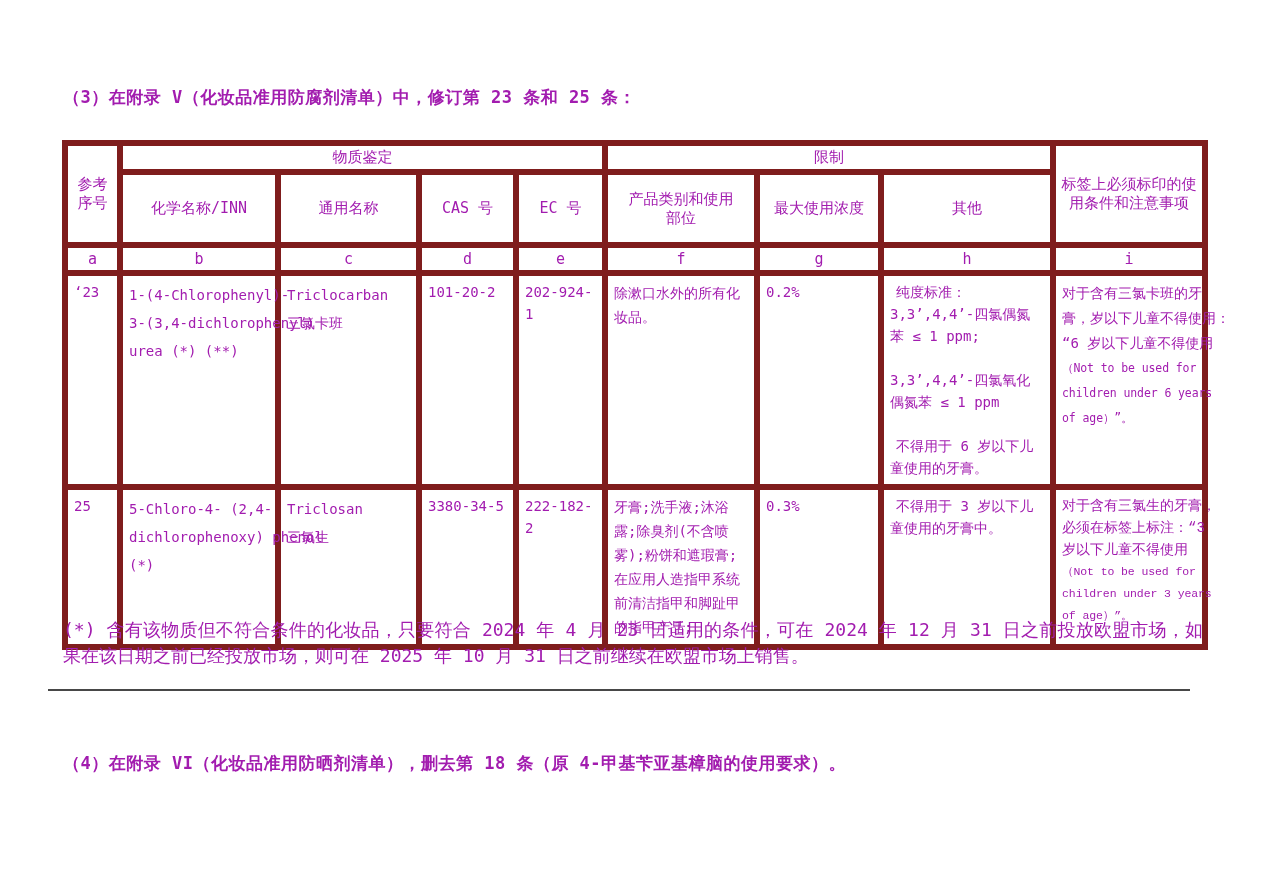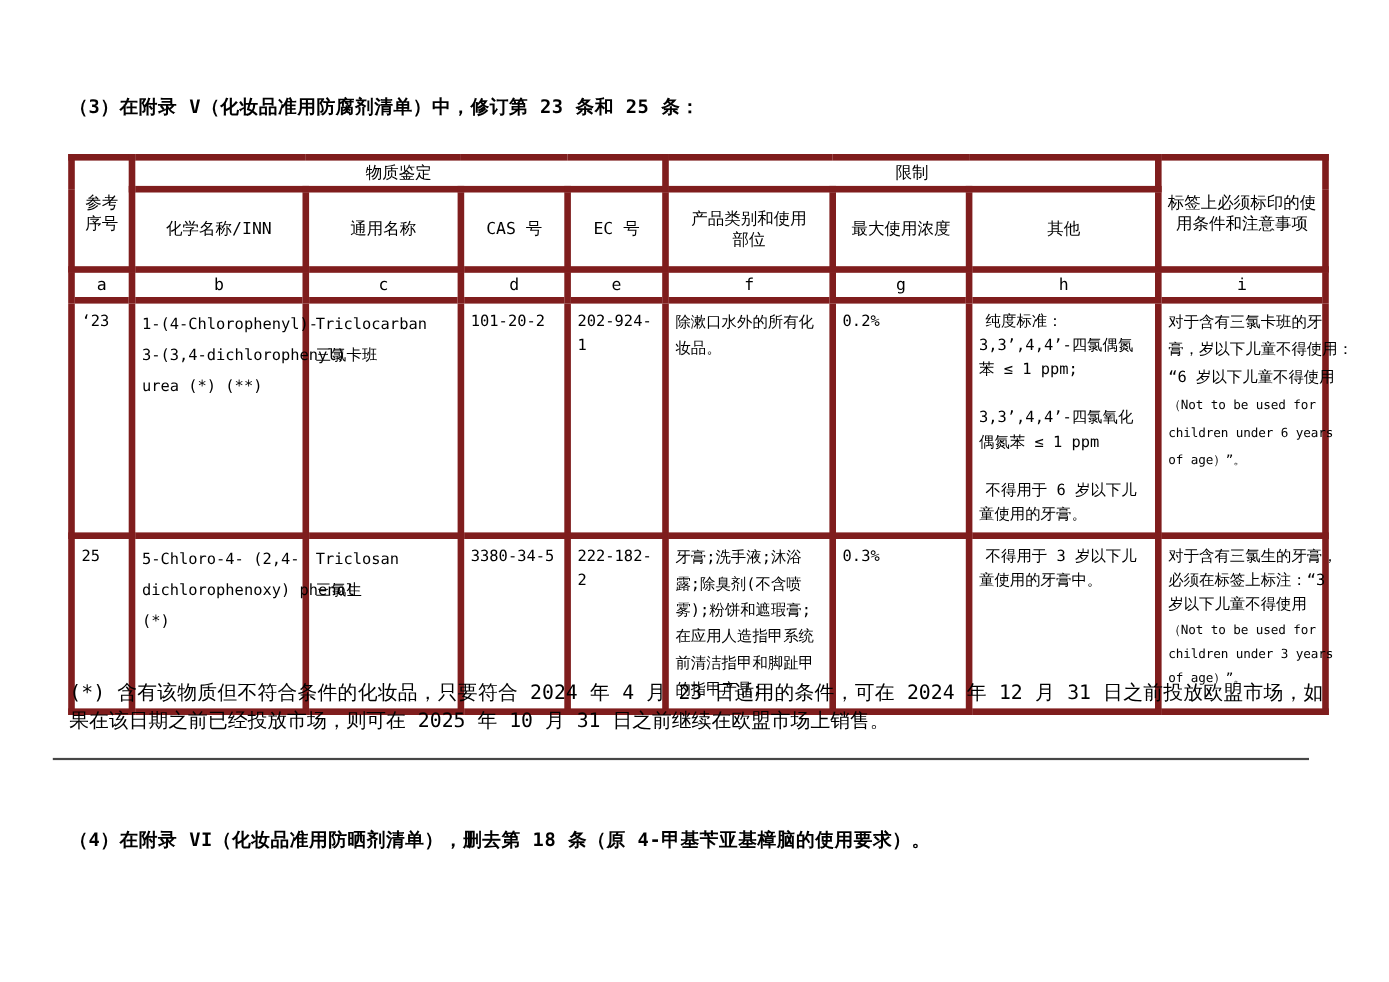--- a/index.html
+++ b/index.html
@@ -1,20 +1,20 @@
 <!DOCTYPE html>
 <html><head>
 <meta charset="utf-8">
 <style>
   * { margin:0; padding:0; box-sizing:border-box; }
   html,body { background:#ffffff; }
   .page {
     position:relative; width:1263px; height:851px; background:#ffffff;
     font-family:"DejaVu Sans Mono","Liberation Mono",monospace;
-    color:#000000; overflow:hidden;
+    color:#a21caf; overflow:hidden;
   }
   .heading {
     position:absolute; left:63px; font-size:17px; font-weight:600;
     letter-spacing:0.5px; white-space:nowrap;
   }
   .heading-3 { top:86px; }
   .heading-4 { top:752px; }
 
   table.reg {
     position:absolute; left:62px; top:140px;
@@ -37,21 +37,21 @@
   tr.tr-r23 { height:210px; }
   tr.tr-r25 { height:142px; }
   td.data { vertical-align:top; text-align:left; padding:5px 6px; line-height:22px; }
   td.cell-name div { line-height:28px; white-space:nowrap; }
   td.cell-common div { line-height:28px; white-space:nowrap; }
   td.cell-f { line-height:24px; }
   td.cell-h p { margin:0; }
   td.cell-h p.gap { margin-bottom:22px; }
   td.cell-h .ind { text-indent:6px; }
   td.cell-i23 div { line-height:25px; white-space:nowrap; }
-  td.cell-i25 div { line-height:22px; white-space:nowrap; }
+  td.cell-i25 div { line-height:22px; white-space:nowrap;font-family:Liberation Mono, monospace; }
   .ln-en { font-size:11.5px; letter-spacing:-0.1px; }
 
   .footnotes {
     position:absolute; left:63px; top:617px; width:1140px;
     font-size:18px; line-height:26px; text-align:justify;
   }
   .footnotes p { margin:0; }
   .rule {
     position:absolute; left:48px; top:689px; width:1142px; height:2px;
     background:#474747;

